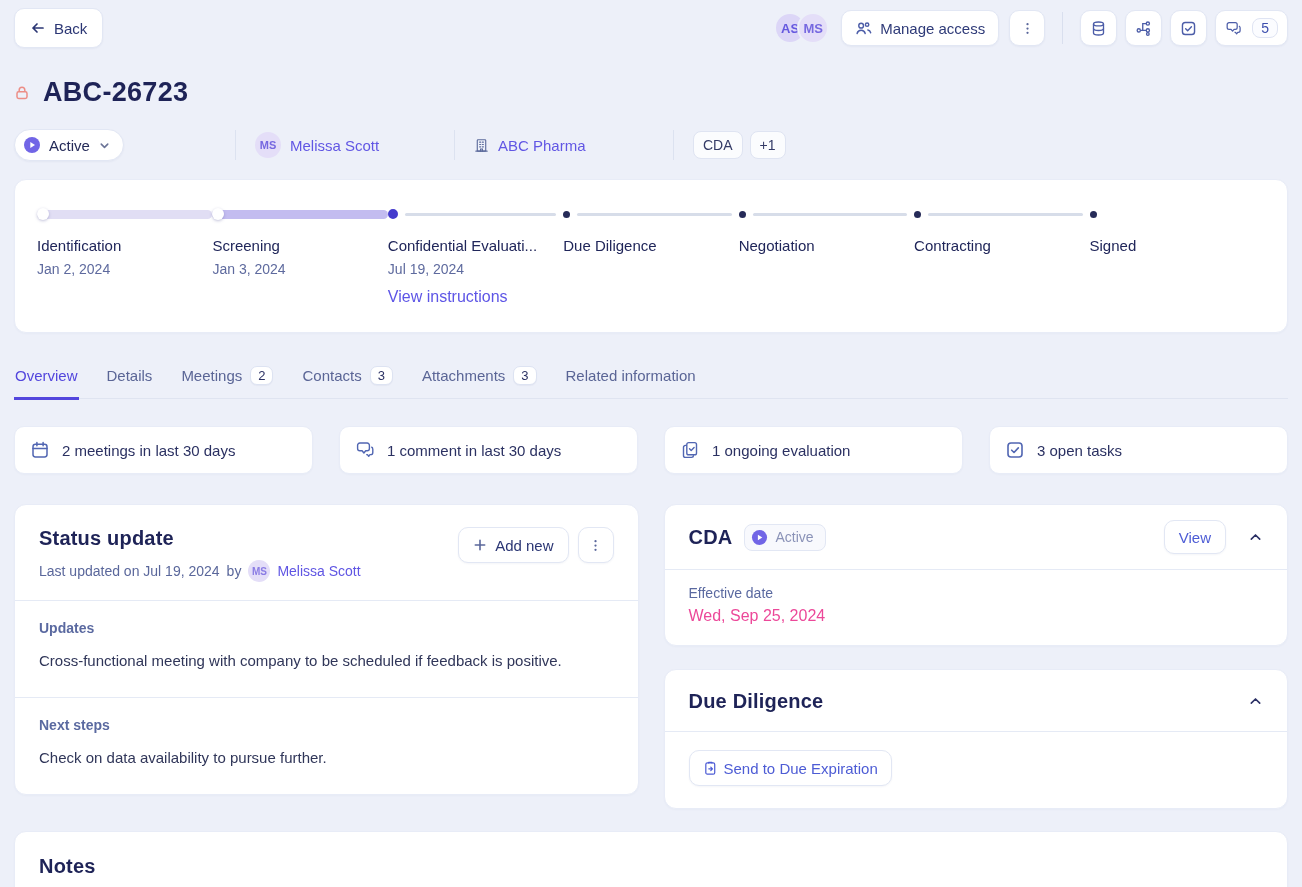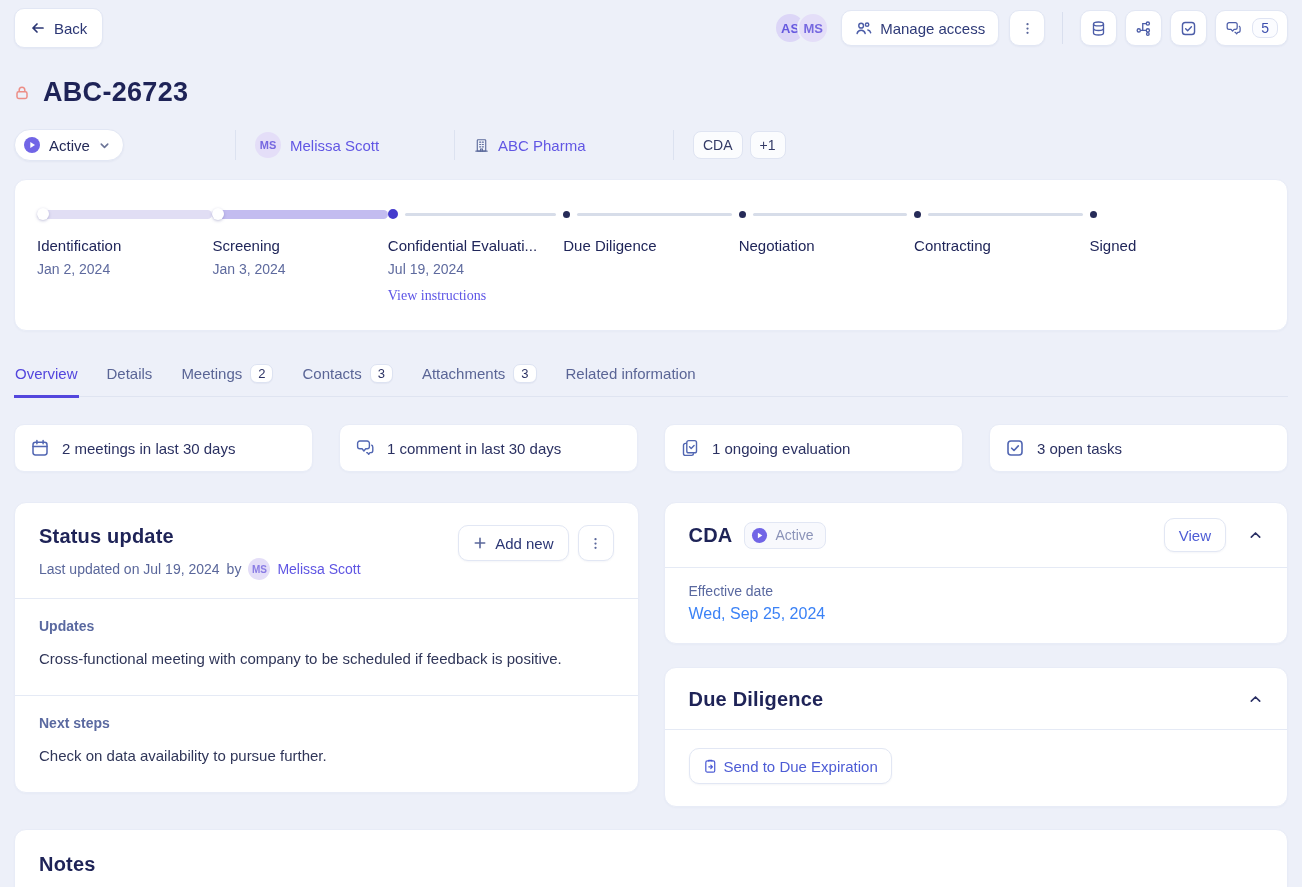--- a/index.html
+++ b/index.html
@@ -78,21 +78,21 @@
     width: 12px; height: 12px; border-radius: 50%; background: #fff; z-index: 1;
     box-shadow: 0 1px 3px rgba(80,80,150,.35);
   }
   .dot-current {
     width: 8px; height: 8px; border-radius: 50%; background: #fff;
     border: 5px solid #443bcd; z-index: 1; flex: none;
   }
   .dot-up { width: 7px; height: 7px; border-radius: 50%; background: #262b58; flex: none; }
   .s-name { margin-top: 14px; font-size: 15px; font-weight: 500; color: #20265a; white-space: nowrap; overflow: hidden; }
   .s-date { margin-top: 7px; font-size: 14px; color: #5e6a9e; }
-  .s-link { margin-top: 11px; font-size: 14px; color: #5d55e6; cursor: pointer; display: inline-block; font-family: Liberation Serif, serif; }
+  .s-link { margin-top: 11px; font-size: 16px; color: #5d55e6; cursor: pointer; display: inline-block; }
 
   
   .tabs { display: flex; gap: 27px; margin-top: 30px; border-bottom: 1px solid #dfe4f1; }
   .tab {
     display: flex; align-items: center; gap: 8px; padding: 3px 1px 12px;
     font-size: 15px; color: #5a6596; cursor: pointer;
     border-bottom: 3px solid transparent; margin-bottom: -2px;
   }
   .tab.active { color: #5346dd; border-bottom-color: #5346dd; font-weight: 500; }
   .tab-badge {
@@ -125,21 +125,21 @@
   .cda-head { display: flex; align-items: center; padding: 15px 24px; }
   .badge-pill {
     display: inline-flex; align-items: center; gap: 7px; margin-left: 12px;
     border: 1px solid #e2e7f4; background: #f8f9fd; border-radius: 8px;
     height: 27px; padding: 0 11px 0 6px; font-size: 14px; color: #8b93b8; font-weight: 500;
   }
   .view-btn { height: 34px; padding: 0 14px; color: #4d5cd5; font-weight: 500; margin-left: auto; }
   .collapse-toggle { margin-left: 22px; color: #2b3065; cursor: pointer; display: flex; align-items: center; }
   .cda-body { display: grid; grid-template-columns: 1fr 1fr; padding: 15px 24px 20px; }
   .field-label { font-size: 14px; color: #5a69a0; }
-  .field-value { margin-top: 6px; font-size: 16px; color: #3b82f6; font-weight: 500; }
+  .field-value { margin-top: 6px; font-size: 16px; color: #ec4899; font-weight: 500; }
 
   .dd-head { display: flex; align-items: center; justify-content: space-between; padding: 20px 24px 18px; }
   .dd-body { padding: 18px 24px 22px; }
   .send-btn { height: 36px; padding: 0 13px; gap: 6px; color: #4d5cd5; font-weight: 500; }
 
   .notes-card { margin-top: 22px; padding: 23px 24px; min-height: 110px; }
 </style>
 </head>
 <body>
 

